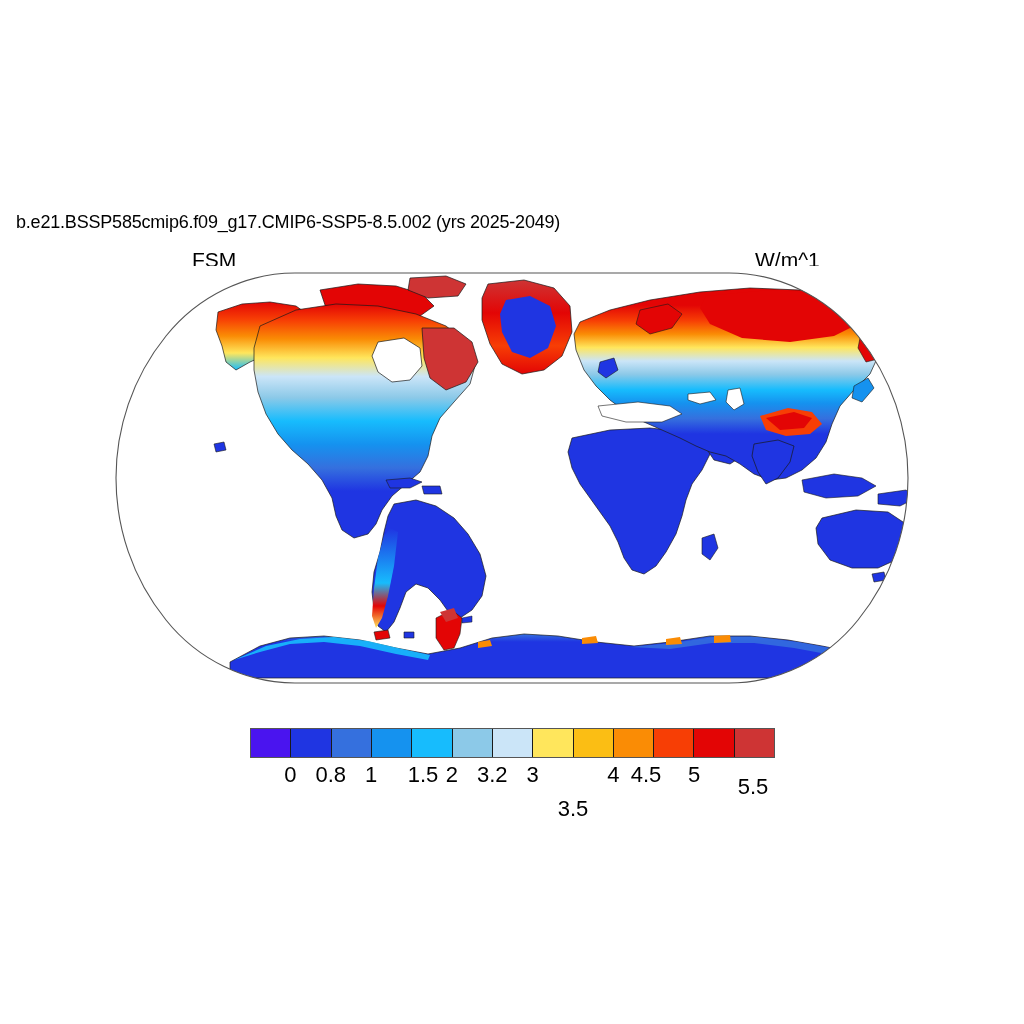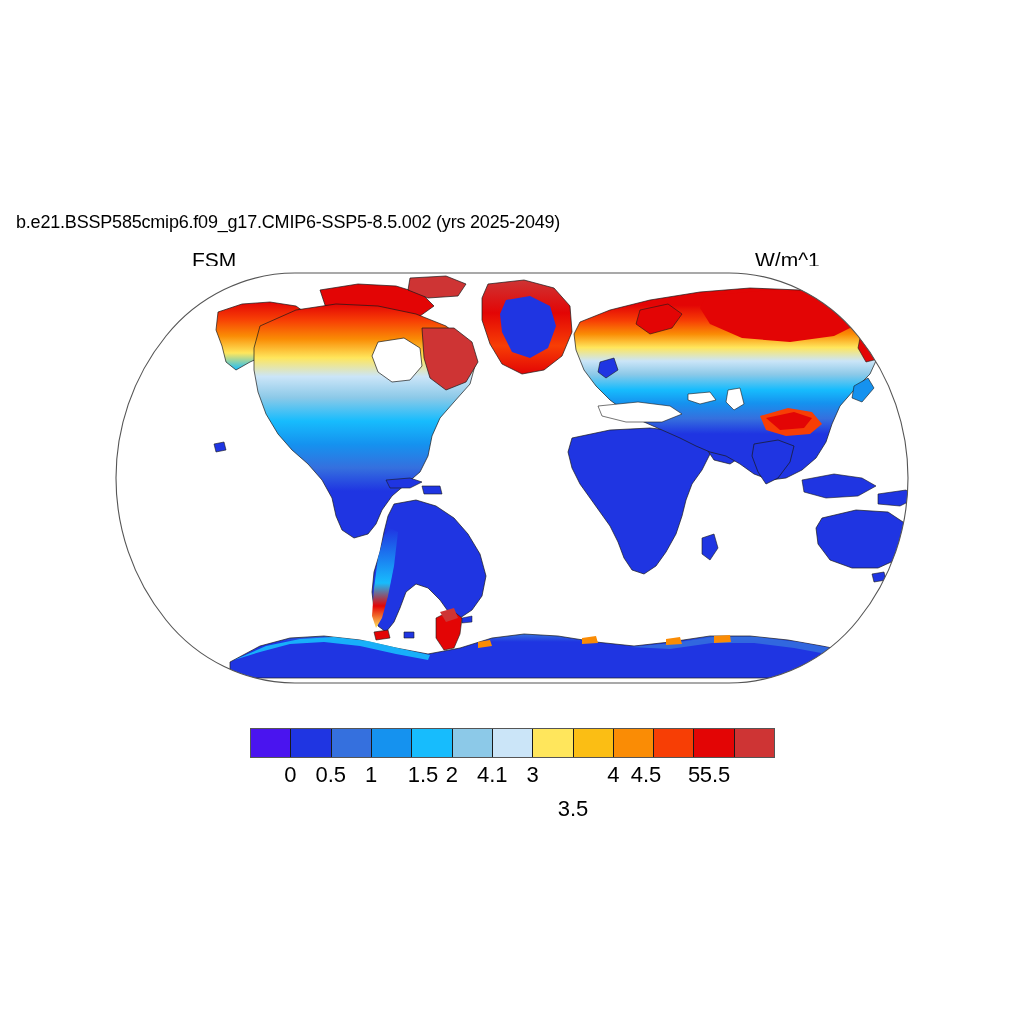--- a/index.html
+++ b/index.html
@@ -358,27 +358,27 @@
         <div class="cb-cell" style="background: rgb(203, 229, 248);"></div>
         <div class="cb-cell" style="background: rgb(255, 230, 92);"></div>
         <div class="cb-cell" style="background: rgb(251, 190, 20);"></div>
         <div class="cb-cell" style="background: rgb(250, 140, 5);"></div>
         <div class="cb-cell" style="background: rgb(247, 62, 5);"></div>
         <div class="cb-cell" style="background: rgb(227, 5, 5);"></div>
         <div class="cb-cell" style="background: rgb(206, 52, 52);"></div>
       </div>
     <div id="colorbar-ticks">
         <div class="cb-tick" style="left: 40.3846px;">0</div>
-        <div class="cb-tick" style="left: 80.7692px;">0.5</div>
+        <div class="cb-tick" style="left: 80.7692px;">0.8</div>
         <div class="cb-tick" style="left: 121.154px;">1</div>
         <div class="cb-tick" style="left: 173px;">1.5</div>
         <div class="cb-tick" style="left: 201.923px;">2</div>
-        <div class="cb-tick" style="left: 242.308px;">4.1</div>
+        <div class="cb-tick" style="left: 242.308px;">3.2</div>
         <div class="cb-tick" style="left: 282.692px;">3</div>
         <div class="cb-tick" style="left: 323.077px; margin-top: 34px;">3.5</div>
         <div class="cb-tick" style="left: 363.462px;">4</div>
         <div class="cb-tick" style="left: 396px;">4.5</div>
         <div class="cb-tick" style="left: 444.231px;">5</div>
-        <div class="cb-tick" style="left: 465px;">5.5</div>
+        <div class="cb-tick" style="left: 503px; margin-top: 12px;">5.5</div>
       </div>
   </div>
 
 </div>
 
 </body></html>

